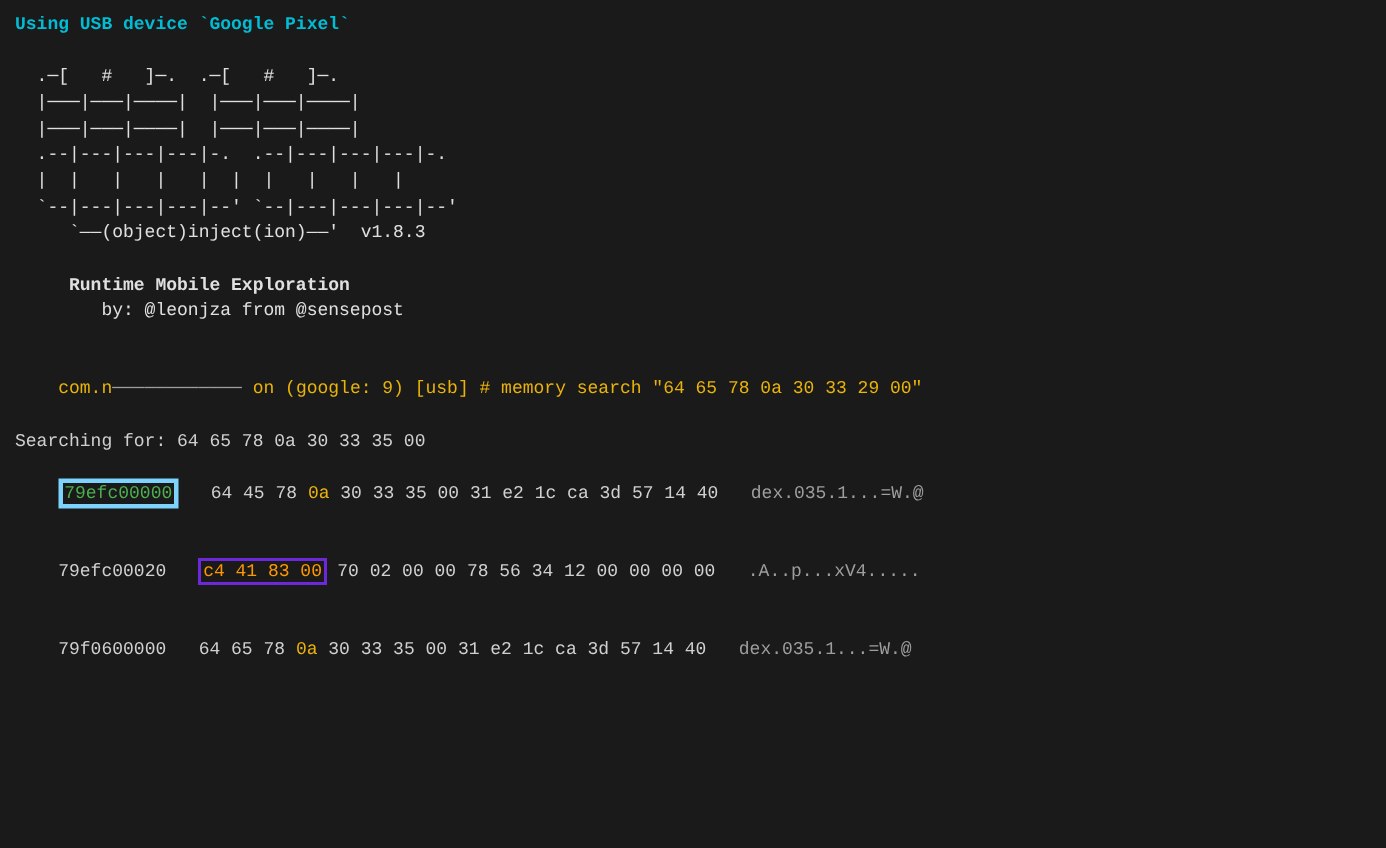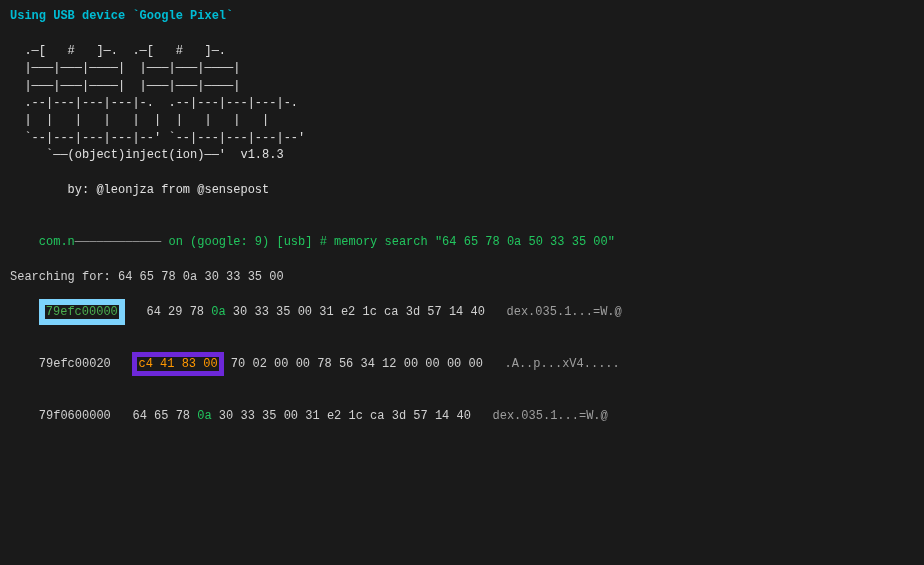--- a/index.html
+++ b/index.html
@@ -14,33 +14,33 @@
       overflow: hidden;
     }
     .terminal {
       width: 100%;
     }
     .line {
       white-space: pre;
       line-height: 1.45;
     }
     .cyan { color: #00bcd4; }
-    .orange { color: #22c55e; }
+    .orange { color: #eab308; }
     .white { color: #e0e0e0; }
     .gray { color: #9e9e9e; }
     .bold { font-weight: bold; }
 
     .box-outline {
       display: inline;
-      border: 6px solid #7dd3fc;
+      border: 3px solid #7dd3fc;
       padding: 0 1px;
     }
     .box-outline-orange {
       display: inline;
-      border: 5px solid #6d28d9;
+      border: 2px solid #6d28d9;
       padding: 0 1px;
     }
   </style>
 </head>
 <body>
 
 <div class="terminal">
 
 
   <div class="line"><span class="cyan bold">Using USB device `Google Pixel`</span></div>
@@ -53,33 +53,34 @@
   <div class="line"><span class="white">  |───|───|────|  |───|───|────|</span></div>
   <div class="line" style="display:flex; align-items:flex-start; gap:0;">
     <span class="white" style="white-space:pre;">  .--|---|---|---|-.  .--|---|---|---|-.
   |  |   |   |   |  |  |   |   |   |
   `--|---|---|---|--' `--|---|---|---|--'
      `——(object)inject(ion)——'  v1.8.3</span>
   </div>
 
   <div class="line">&nbsp;</div>
 
+  <div class="line"><span class="white bold">     Runtime Mobile Exploration</span></div>
   <div class="line"><span class="white">        by: @leonjza from @sensepost</span></div>
 
   <div class="line">&nbsp;</div>
 
 
   <div class="line">
-    <span class="orange">com.n</span><span class="gray">────────────</span><span class="orange"> on (google: 9) [usb] # memory search "64 65 78 0a 50 33 35 00"</span>
+    <span class="orange">com.n</span><span class="gray">────────────</span><span class="orange"> on (google: 9) [usb] # memory search "64 65 78 0a 30 33 29 00"</span>
   </div>
 
   <div class="line"><span>Searching for: 64 65 78 0a 30 33 35 00</span></div>
 
   <div class="line">
-    <span class="box-outline" style="color:#4caf50;">79efc00000</span><span>   64 29 78 </span><span class="orange">0a</span><span> 30 33 35 00 31 e2 1c ca 3d 57 14 40   </span><span class="gray">dex.035.1...=W.@</span>
+    <span class="box-outline" style="color:#4caf50;">79efc00000</span><span>   64 45 78 </span><span class="orange">0a</span><span> 30 33 35 00 31 e2 1c ca 3d 57 14 40   </span><span class="gray">dex.035.1...=W.@</span>
   </div>
 
   <div class="line">
     <span>79efc00020   </span><span class="box-outline-orange" style="color:#ff9800;">c4 41 83 00</span><span> 70 02 00 00 78 56 34 12 00 00 00 00   </span><span class="gray">.A..p...xV4.....</span>
   </div>
   <div class="line">
     <span>79f0600000   64 65 78 </span><span class="orange">0a</span><span> 30 33 35 00 31 e2 1c ca 3d 57 14 40   </span><span class="gray">dex.035.1...=W.@</span>
   </div>
   <div class="line">
     

